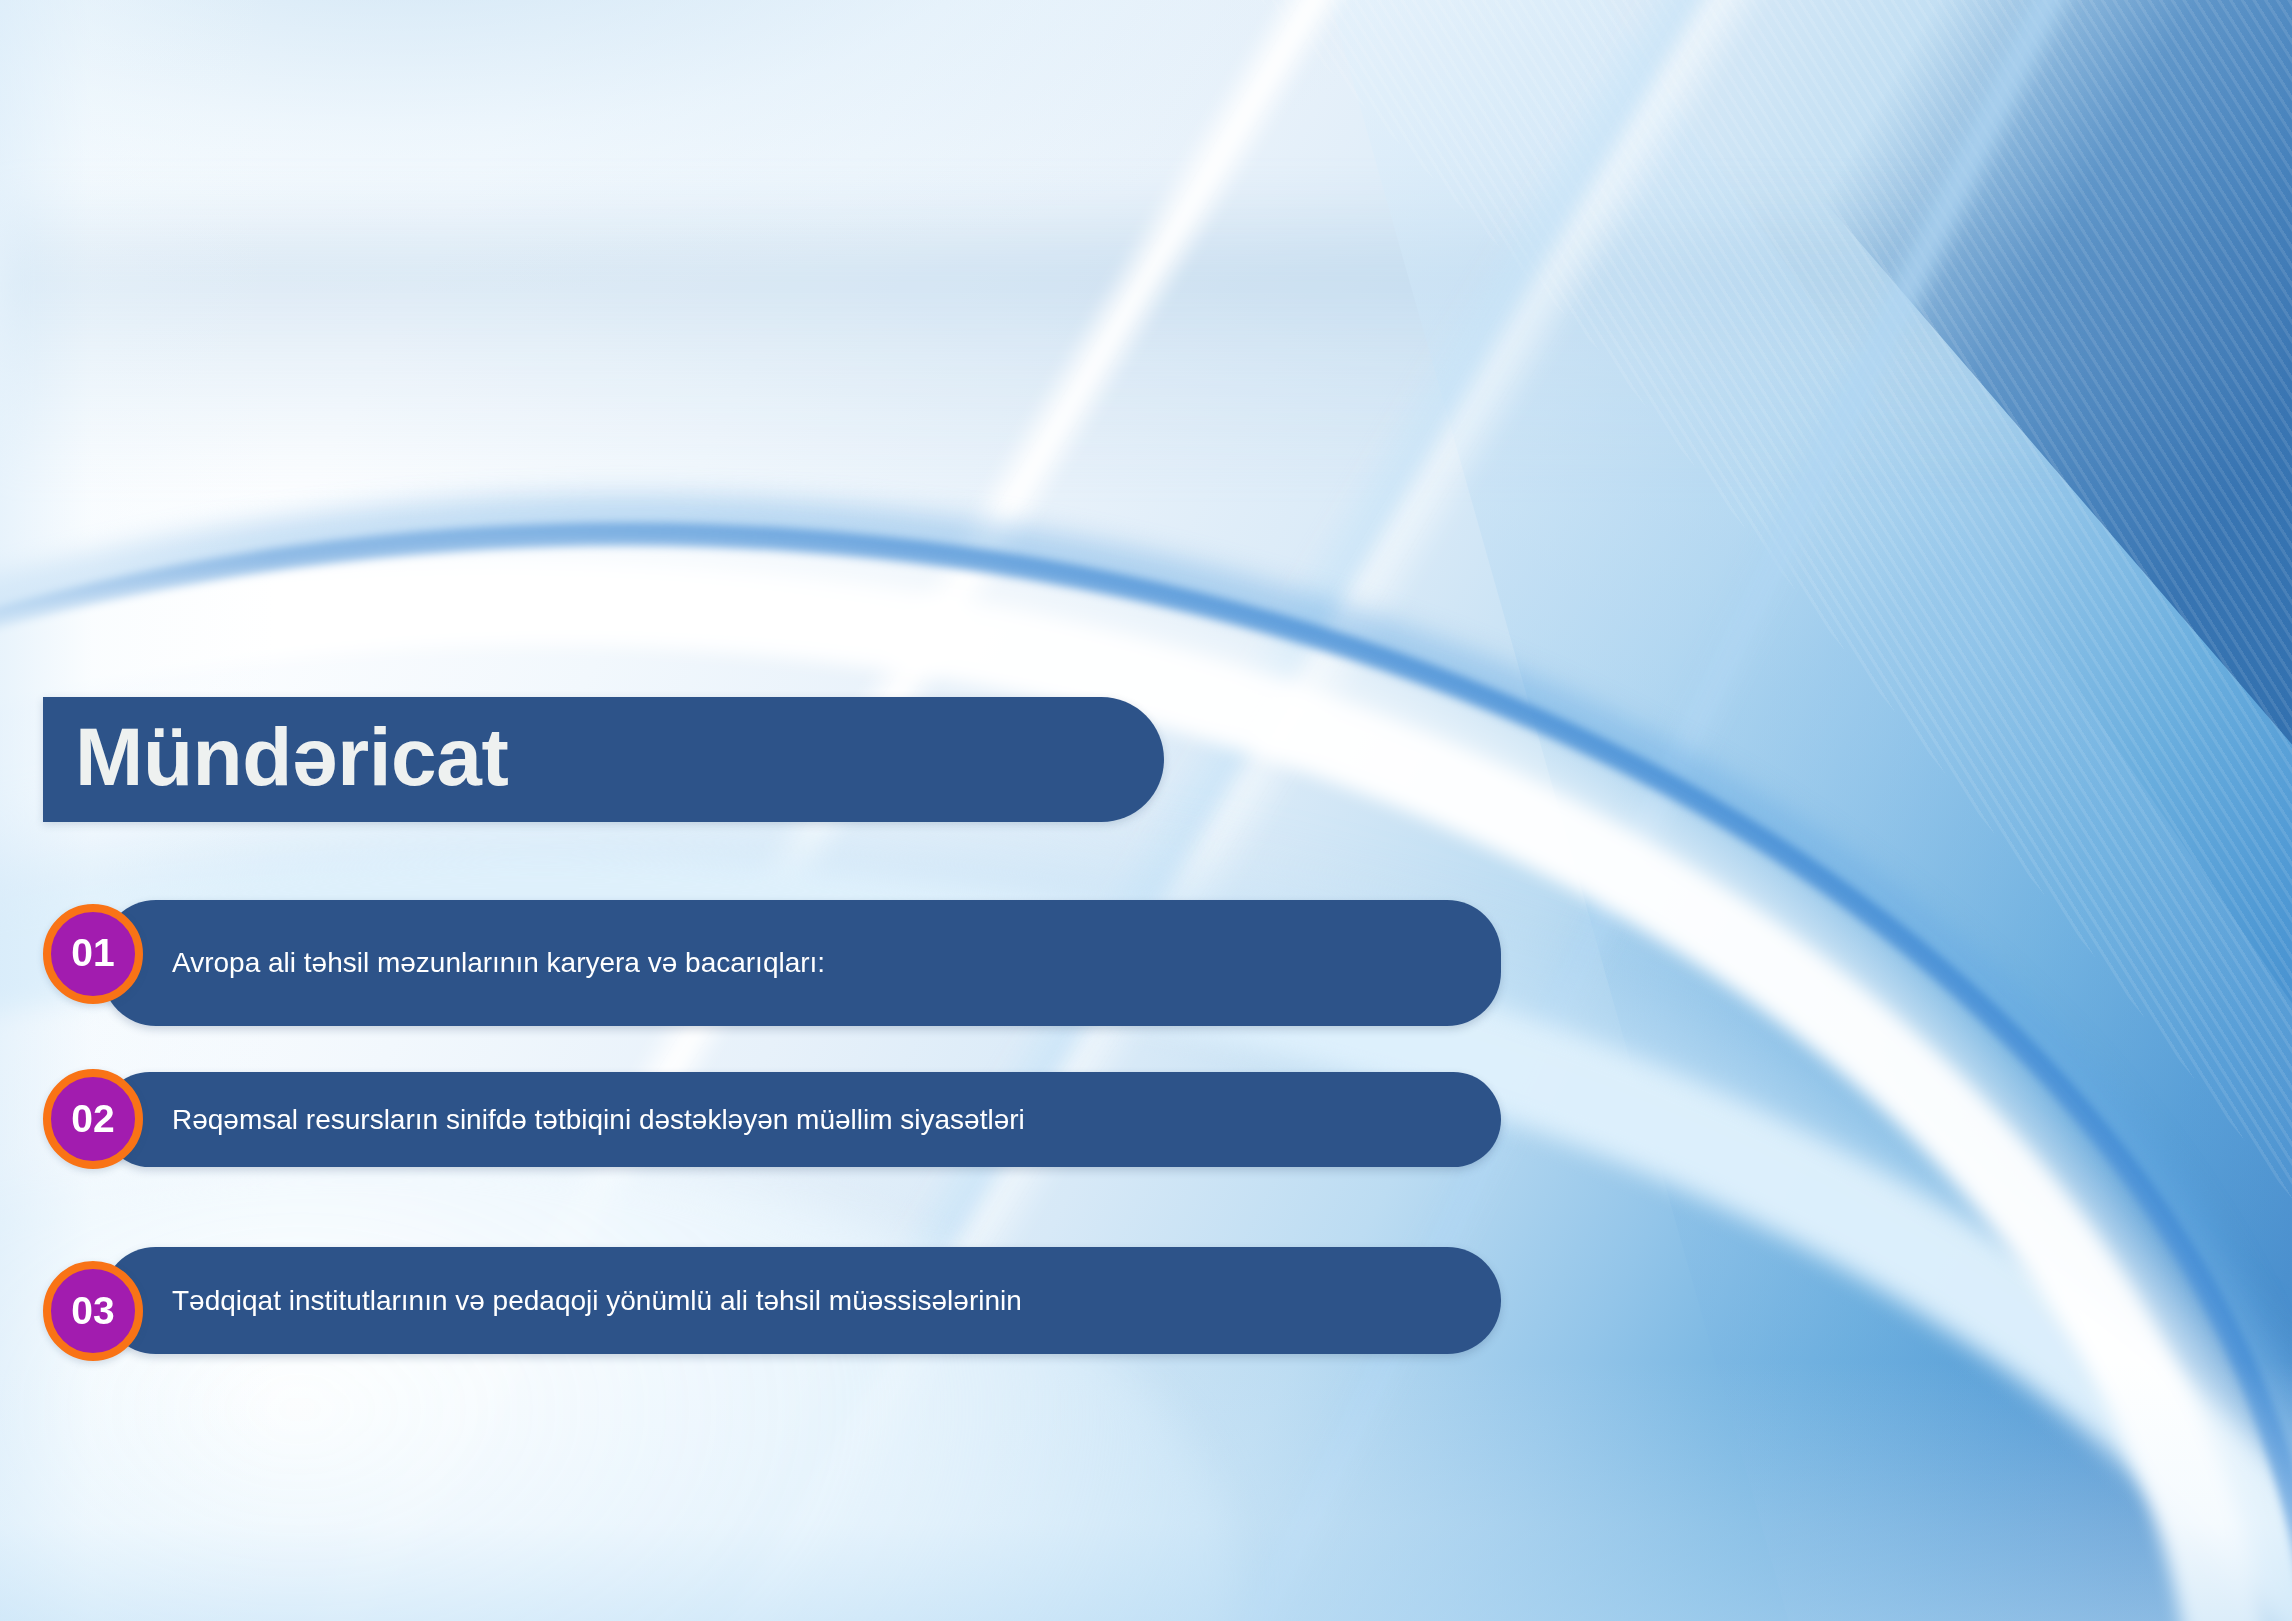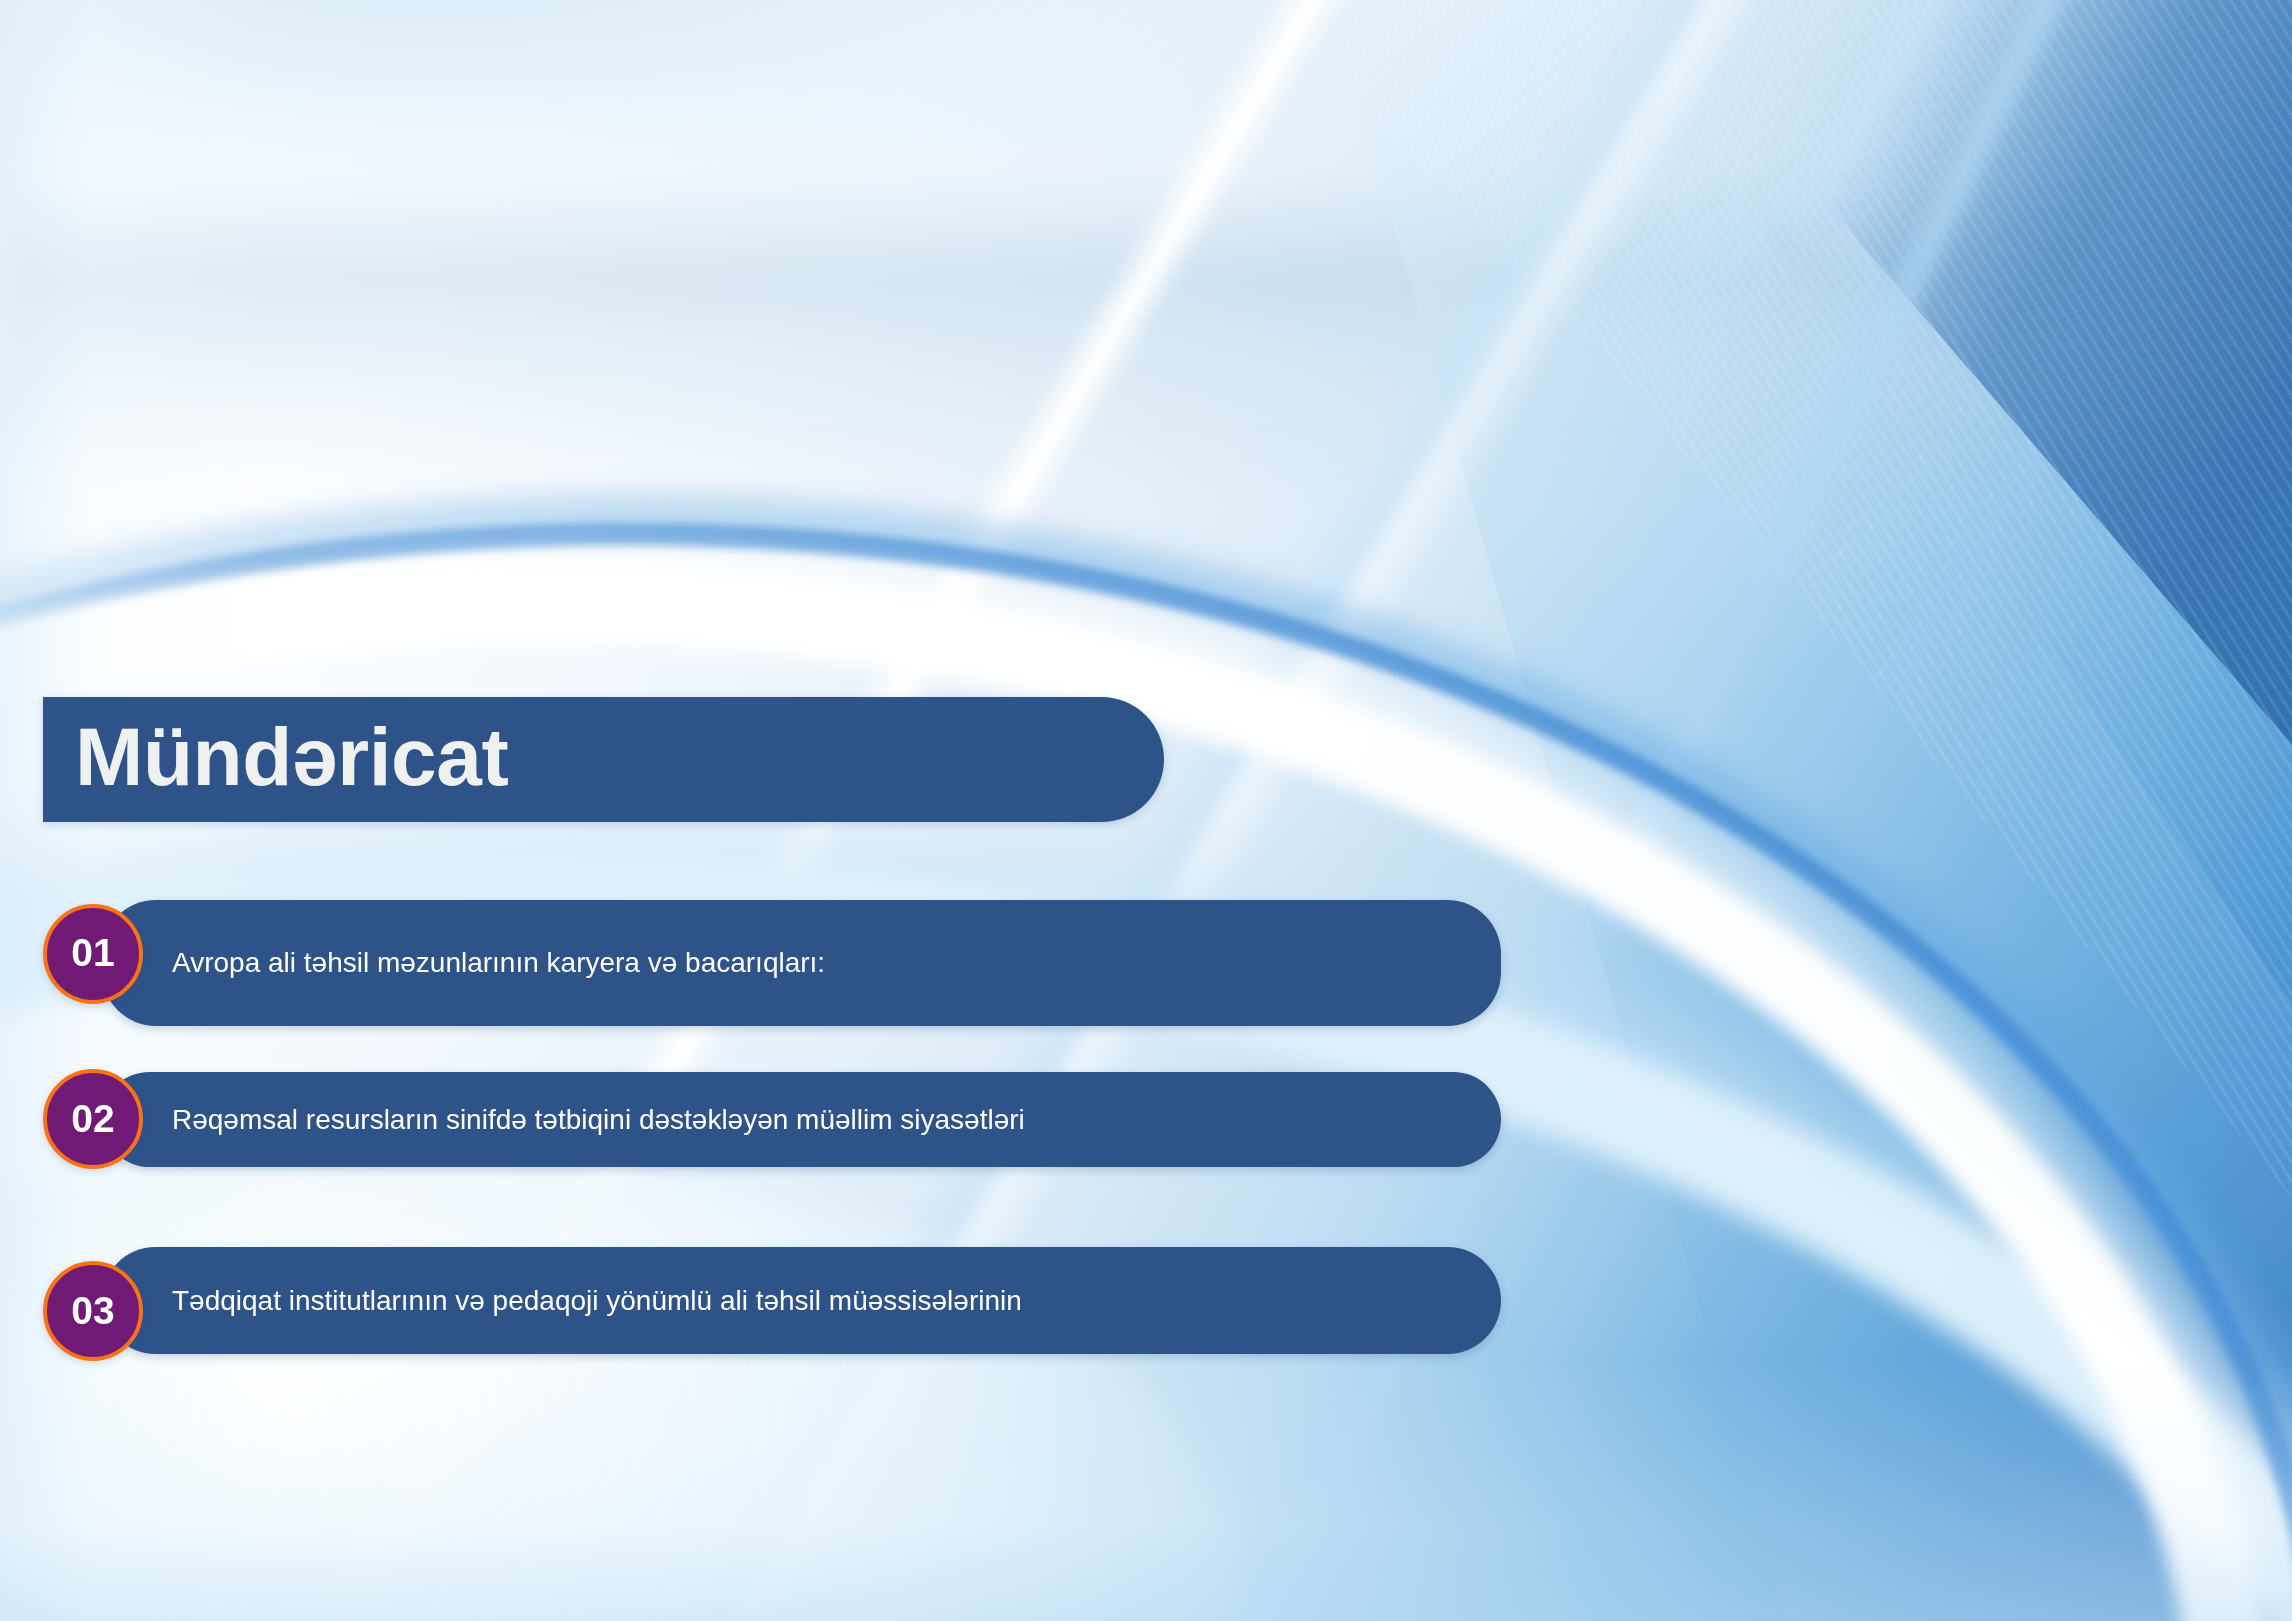--- a/index.html
+++ b/index.html
@@ -275,22 +275,22 @@
   .toc-item .pill-text .line2 {
     display: block;
   }
 
   .badge {
     position: absolute;
     left: 0;
     width: 100px;
     height: 100px;
     border-radius: 50%;
-    background: #701a75;
-    border: 4px solid #f97316;
+    background: #a21caf;
+    border: 8px solid #f97316;
     box-sizing: border-box;
     display: flex;
     align-items: center;
     justify-content: center;
     z-index: 3;
     box-shadow: 0 2.7px 7.2px rgba(45,75,115,0.18);
   }
   .badge-num {
     color: #ffffff;
     font-size: 39px;

